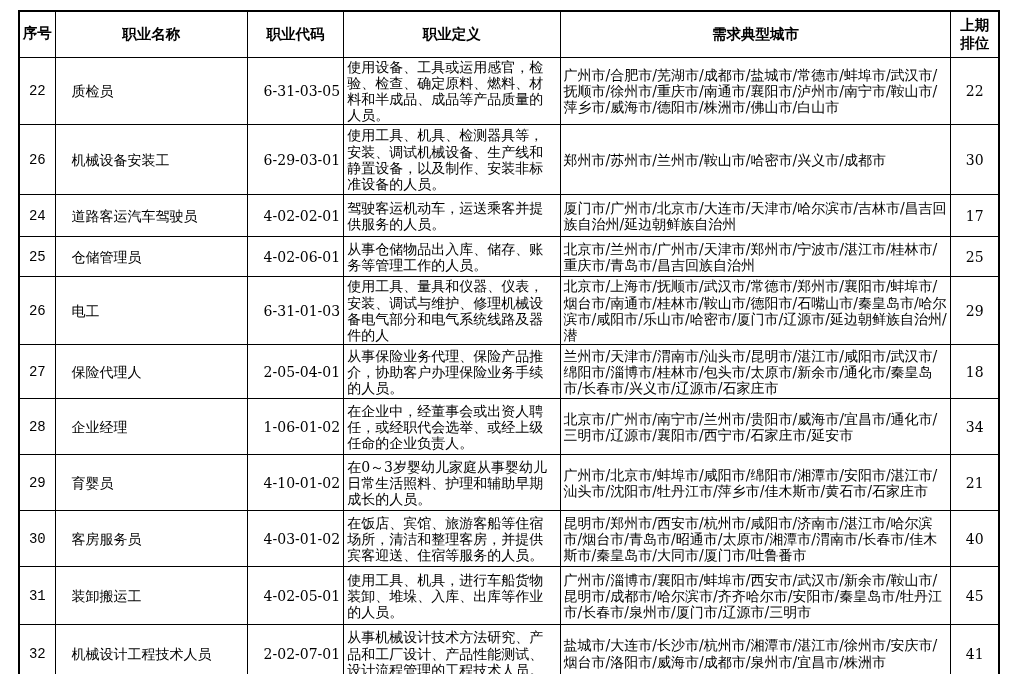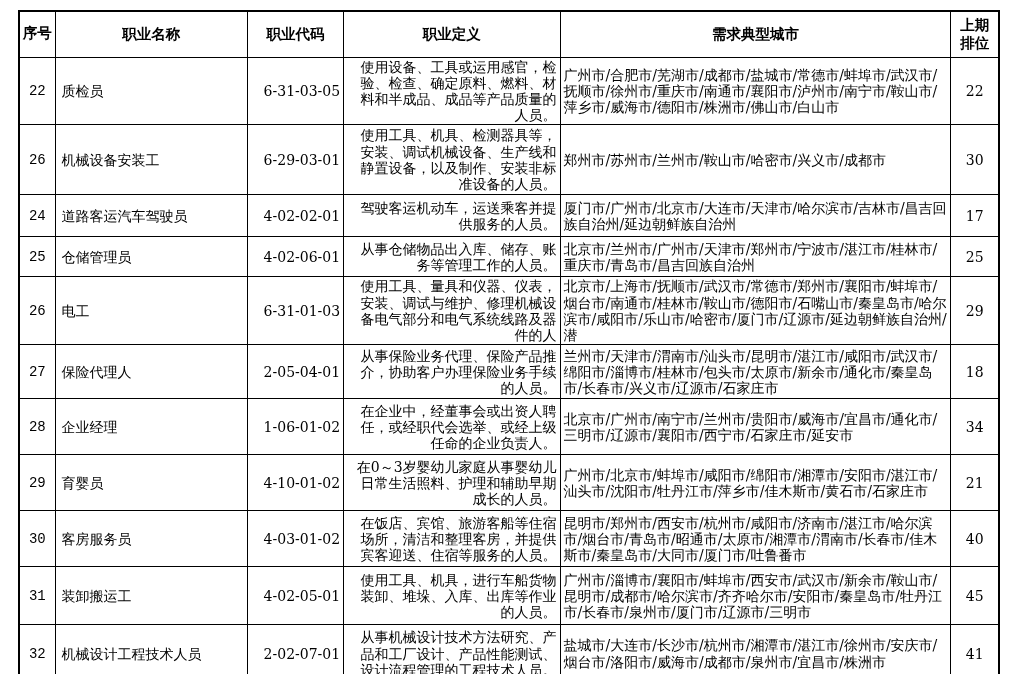--- a/index.html
+++ b/index.html
@@ -37,24 +37,24 @@
   }
   .occ-table th.col-rank { padding: 2px 7px; }
   .occ-table td {
     font-size: 14px;
     line-height: 1.16;
     padding: 1px 3px;
   }
   .col-index     { width: 36px;  text-align: center; font-family: Liberation Mono, monospace; }
   .col-name      { width: 192px; text-align: left; }
   .col-code      { width: 96px;  text-align: right; }
-  .col-definition{ width: 216px; text-align: right; word-break: break-all; }
+  .col-definition{ width: 216px; text-align: left; word-break: break-all; }
   .col-cities    { width: 390px; text-align: left; word-break: break-all; margin-top: 24px; }
   .col-rank      { width: 48px;  text-align: center; }
-  td.col-name { padding-left: 6px; }
+  td.col-name { padding-left: 16px; }
   
   tbody tr:nth-child(1)  { height: 62px; }
   tbody tr:nth-child(2)  { height: 70px; }
   tbody tr:nth-child(3)  { height: 42px; }
   tbody tr:nth-child(4)  { height: 40px; }
   tbody tr:nth-child(5)  { height: 56px; }
   tbody tr:nth-child(6)  { height: 54px; }
   tbody tr:nth-child(7)  { height: 56px; }
   tbody tr:nth-child(8)  { height: 56px; }
   tbody tr:nth-child(9)  { height: 56px; }

